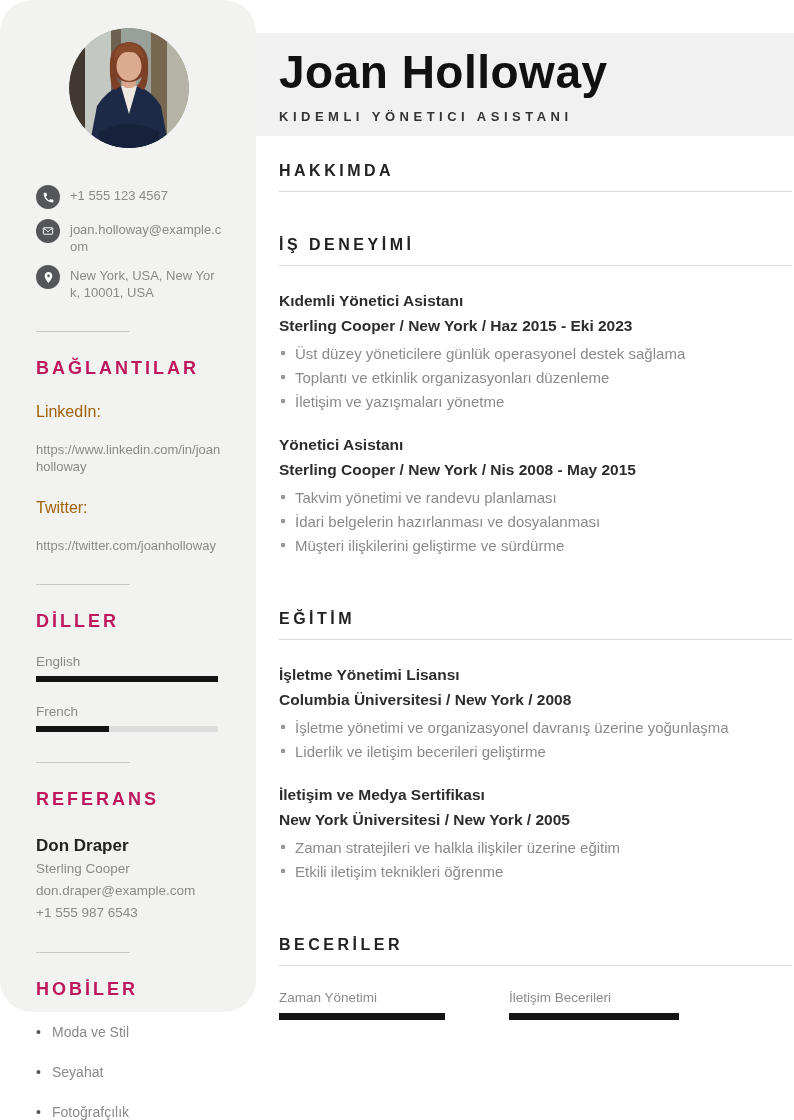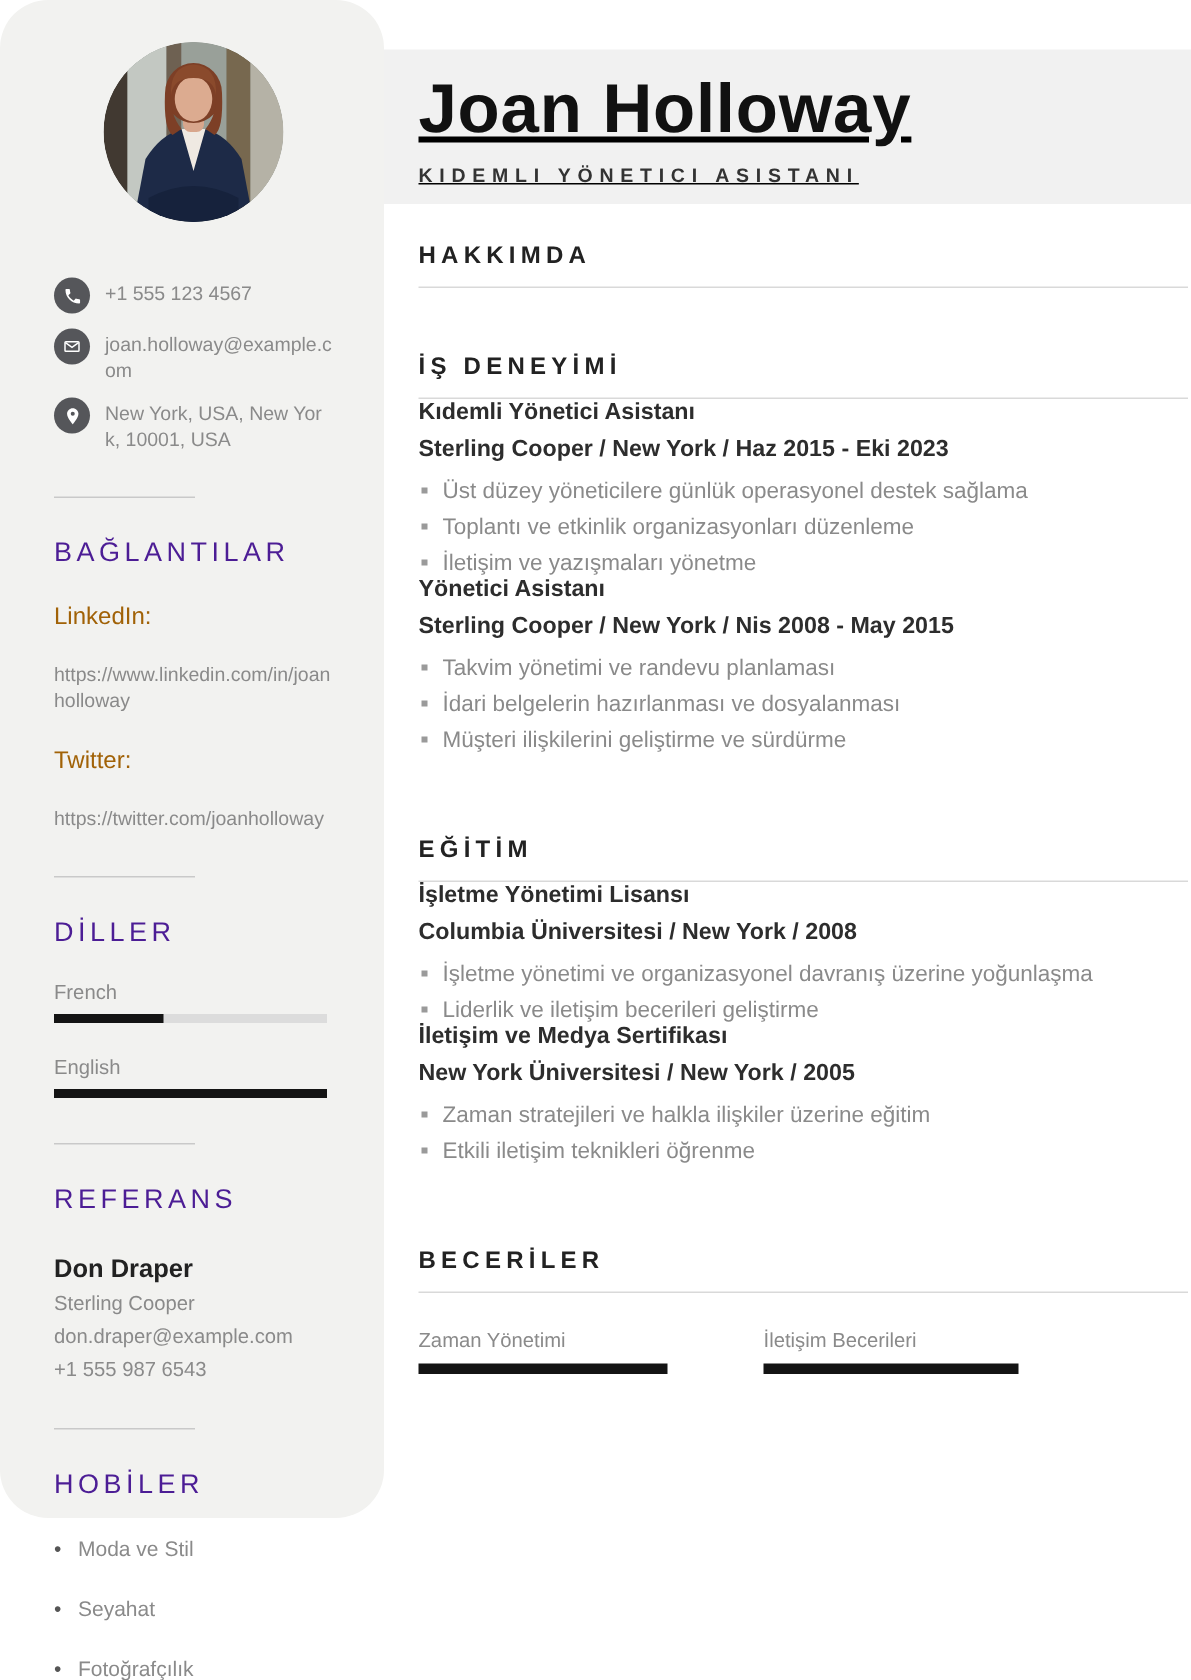--- a/index.html
+++ b/index.html
@@ -9,47 +9,47 @@
   
   .sidebar{position:absolute;left:0;top:0;width:256px;height:1012px;background:#f2f2f0;box-sizing:border-box;padding:28px 34px 0 36px;border-radius:32px;}
   .photo-wrap{width:120px;height:120px;border-radius:50%;overflow:hidden;margin:0 auto;}
   .photo-wrap svg{display:block;}
   .contact{margin-top:36px;}
   .contact-row{display:flex;align-items:flex-start;margin-bottom:9px;}
   .cicon{flex:0 0 24px;width:24px;height:24px;border-radius:50%;background:#55565a;display:flex;align-items:center;justify-content:center;margin-right:10px;margin-top:1px;}
   .cicon svg{display:block;}
   .ctext{font-size:13px;color:#8a8a8a;line-height:17px;word-break:break-all;padding-top:3px;}
   .divider{border:none;border-top:1px solid #c9c9c9;width:94px;margin:30px 0 0 0;}
-  .sb-title{font-size:18px;font-weight:400;letter-spacing:3px;color:#4c1d95;margin-top:26px;}
+  .sb-title{font-size:18px;font-weight:700;letter-spacing:3px;color:#be185d;margin-top:26px;}
   .link-label{font-size:16px;font-weight:400;color:#a16207;margin-top:24px;}
   .link-url{font-size:13px;color:#8a8a8a;line-height:17px;margin-top:20px;word-break:break-all;}
   .lang{margin-top:22px;}
   .lang-name{font-size:13.5px;color:#8a8a8a;}
   .bar-track{margin-top:7px;height:6px;background:#dcdcdc;width:182px;}
   .bar-fill{height:6px;background:#141414;}
   .ref-name{font-size:17px;font-weight:700;color:#222;margin-top:26px;}
   .ref-line{font-size:13.5px;color:#8a8a8a;line-height:19px;margin-top:3px;}
   .hobby{font-size:14px;color:#8a8a8a;margin-top:24px;position:relative;padding-left:16px;}
   .hobby::before{content:'•';position:absolute;left:0;top:0;color:#555;}
 
   
   .main{position:absolute;left:256px;top:0;width:538px;}
-  .band{background:#f1f1f1;margin-top:33px;height:103px;box-sizing:border-box;padding:12px 0 0 23px;text-decoration:underline;}
+  .band{background:#f1f1f1;margin-top:33px;height:103px;box-sizing:border-box;padding:12px 0 0 23px;}
   .name{font-size:46px;font-weight:700;color:#111;letter-spacing:0.5px;}
   .subtitle{font-size:13px;font-weight:600;letter-spacing:4.5px;color:#333;margin-top:10px;}
   .content{padding-left:23px;padding-right:2px;}
   .section-title{font-size:16px;font-weight:700;letter-spacing:3.5px;color:#222;}
   .rule{border:none;border-top:1px solid #d9d9d9;margin:11px 0 0 0;}
   .about-text{font-size:14px;color:#858585;line-height:21px;margin-top:19px;max-width:497px;}
   .sec{margin-top:0;}
   .mt-about{margin-top:26px;}
   .mt-exp{margin-top:44px;}
   .mt-edu{margin-top:56px;}
   .mt-skill{margin-top:56px;}
-  .job{}
+  .job{margin-top:26px;}
   .job-title{font-size:15.5px;font-weight:600;color:#2d2d2d;}
   .job-meta{font-size:15.5px;font-weight:700;color:#2d2d2d;margin-top:7px;}
   .blist{margin-top:10px;}
   .bullet{position:relative;font-size:15px;color:#8a8a8a;line-height:17px;padding-left:16px;margin-top:7px;}
   .bullet::before{content:'';position:absolute;left:2px;top:6px;width:4px;height:4px;background:#9a9a9a;}
   .skills-grid{display:grid;grid-template-columns:166px 170px;column-gap:64px;margin-top:24px;row-gap:19px;}
   .skill-name{font-size:13.5px;color:#8a8a8a;}
   .skill-bar{margin-top:8px;height:7px;background:#141414;}
 </style>
 </head>
@@ -124,29 +124,29 @@
     </div>
     <div>
       <div class="link-label">Twitter:</div>
       <div class="link-url">https://twitter.com/joanholloway</div>
     </div>
 
     <hr class="divider">
 
     <div class="sb-title">DİLLER</div>
     <div class="lang">
+      <div class="lang-name">English</div>
+      <div class="bar-track">
+        <div class="bar-fill" style="width: 100%;"></div>
+      </div>
+    </div>
+    <div class="lang">
       <div class="lang-name">French</div>
       <div class="bar-track">
         <div class="bar-fill" style="width: 40%;"></div>
-      </div>
-    </div>
-    <div class="lang">
-      <div class="lang-name">English</div>
-      <div class="bar-track">
-        <div class="bar-fill" style="width: 100%;"></div>
       </div>
     </div>
 
     <hr class="divider">
 
     <div class="sb-title">REFERANS</div>
     <div class="ref-name">Don Draper</div>
     <div class="ref-line">Sterling Cooper</div>
     <div class="ref-line">don.draper@example.com</div>
     <div class="ref-line">+1 555 987 6543</div>

